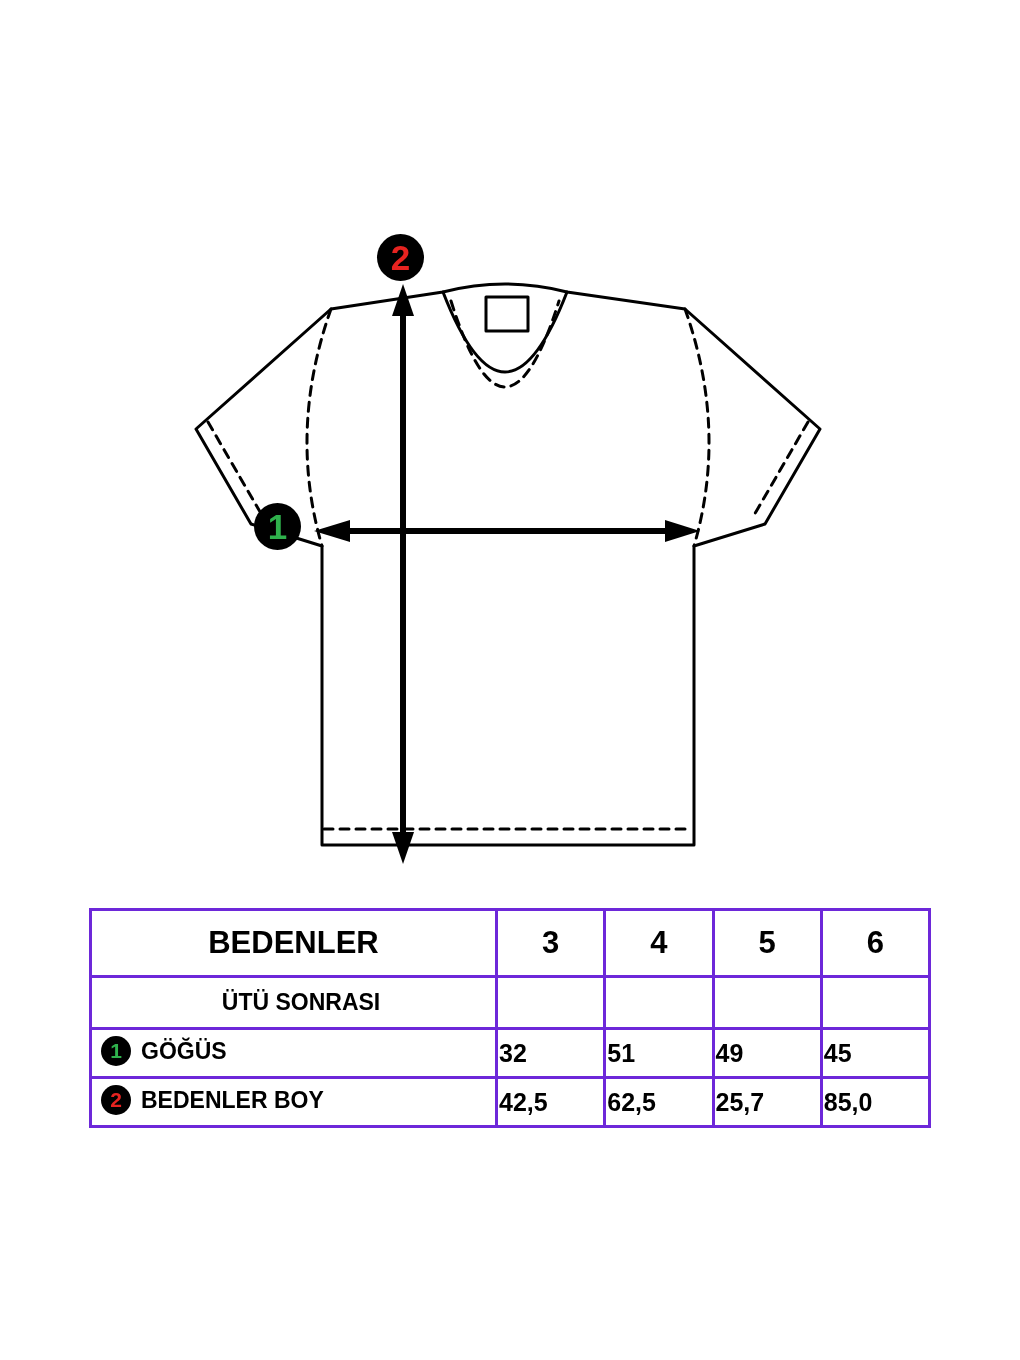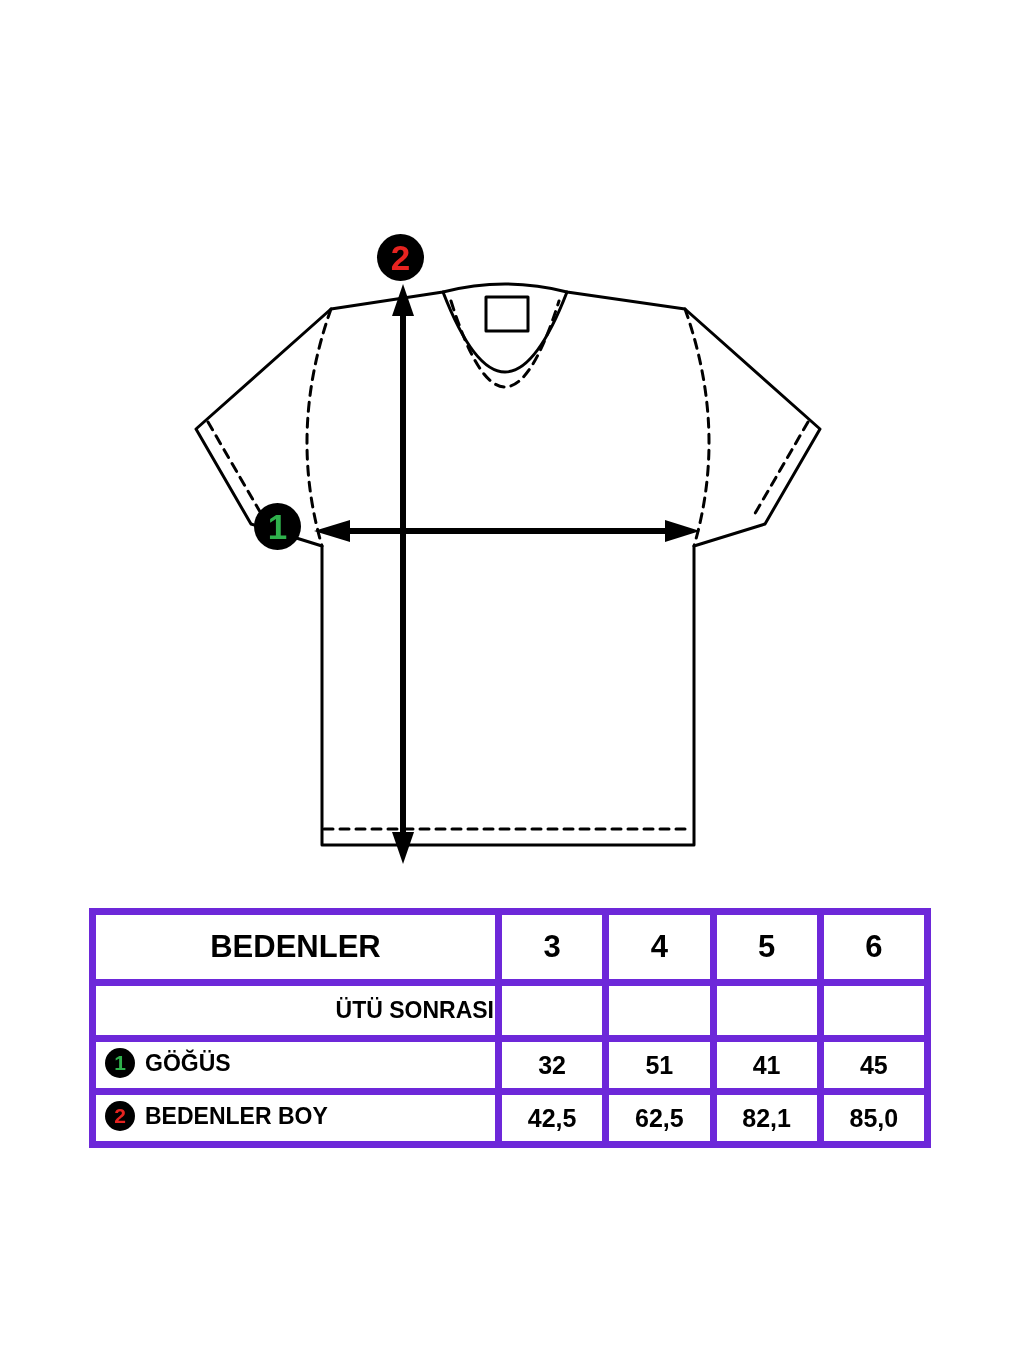--- a/index.html
+++ b/index.html
@@ -17,26 +17,26 @@
   .badge {
     position: absolute; width: 47px; height: 47px;
     background: #000; border-radius: 50%;
     display: flex; align-items: center; justify-content: center;
     font-weight: 700; font-size: 35px; line-height: 1;
   }
 
   
   .table-wrap { position: absolute; top: 908px; left: 89px; width: 842px; }
   table.size-table { border-collapse: collapse; width: 100%; table-layout: fixed; }
-  .size-table th, .size-table td { border: 7px solid #6d28d9; vertical-align: middle; }
+  .size-table th, .size-table td { border: 3px solid #6d28d9; vertical-align: middle; }
   .row-header th { height: 62px; font-size: 31px; font-weight: 700; text-align: center; }
-  .row-section td { height: 47px; font-size: 23px; font-weight: 700; text-align: right; padding-left: 16px; }
+  .row-section td { height: 47px; font-size: 23px; font-weight: 700; text-align: center; padding-left: 16px; }
   .row-data td { height: 44px; }
   .label-cell { font-size: 23px; font-weight: 700; text-align: left; padding-left: 9px; white-space: nowrap; }
-  .value-cell { font-size: 25px; font-weight: 700; text-align: center; }
+  .value-cell { font-size: 25px; font-weight: 700; text-align: left; }
   .tbadge {
     display: inline-flex; width: 30px; height: 30px;
     background: #000; border-radius: 50%;
     align-items: center; justify-content: center;
     font-size: 21px; font-weight: 700;
     margin-right: 10px; vertical-align: middle; position: relative; top: -2px;
   }
 </style>
 </head>
 <body>
@@ -103,31 +103,31 @@
           <td></td>
         </tr>
         <tr class="row-data">
           <td class="label-cell">
             <span class="tbadge">
               <span style="color: rgb(47, 177, 76);">1</span>
             </span><span>GÖĞÜS</span>
           </td>
           <td class="value-cell">32</td>
           <td class="value-cell">51</td>
-          <td class="value-cell">41</td>
+          <td class="value-cell">49</td>
           <td class="value-cell">45</td>
         </tr>
         <tr class="row-data">
           <td class="label-cell">
             <span class="tbadge">
               <span style="color: rgb(230, 35, 32);">2</span>
             </span><span>BEDENLER BOY</span>
           </td>
           <td class="value-cell">42,5</td>
           <td class="value-cell">62,5</td>
-          <td class="value-cell">82,1</td>
+          <td class="value-cell">25,7</td>
           <td class="value-cell">85,0</td>
         </tr>
       </tbody>
     </table>
   </div>
 
 </div>
 
 </body></html>

